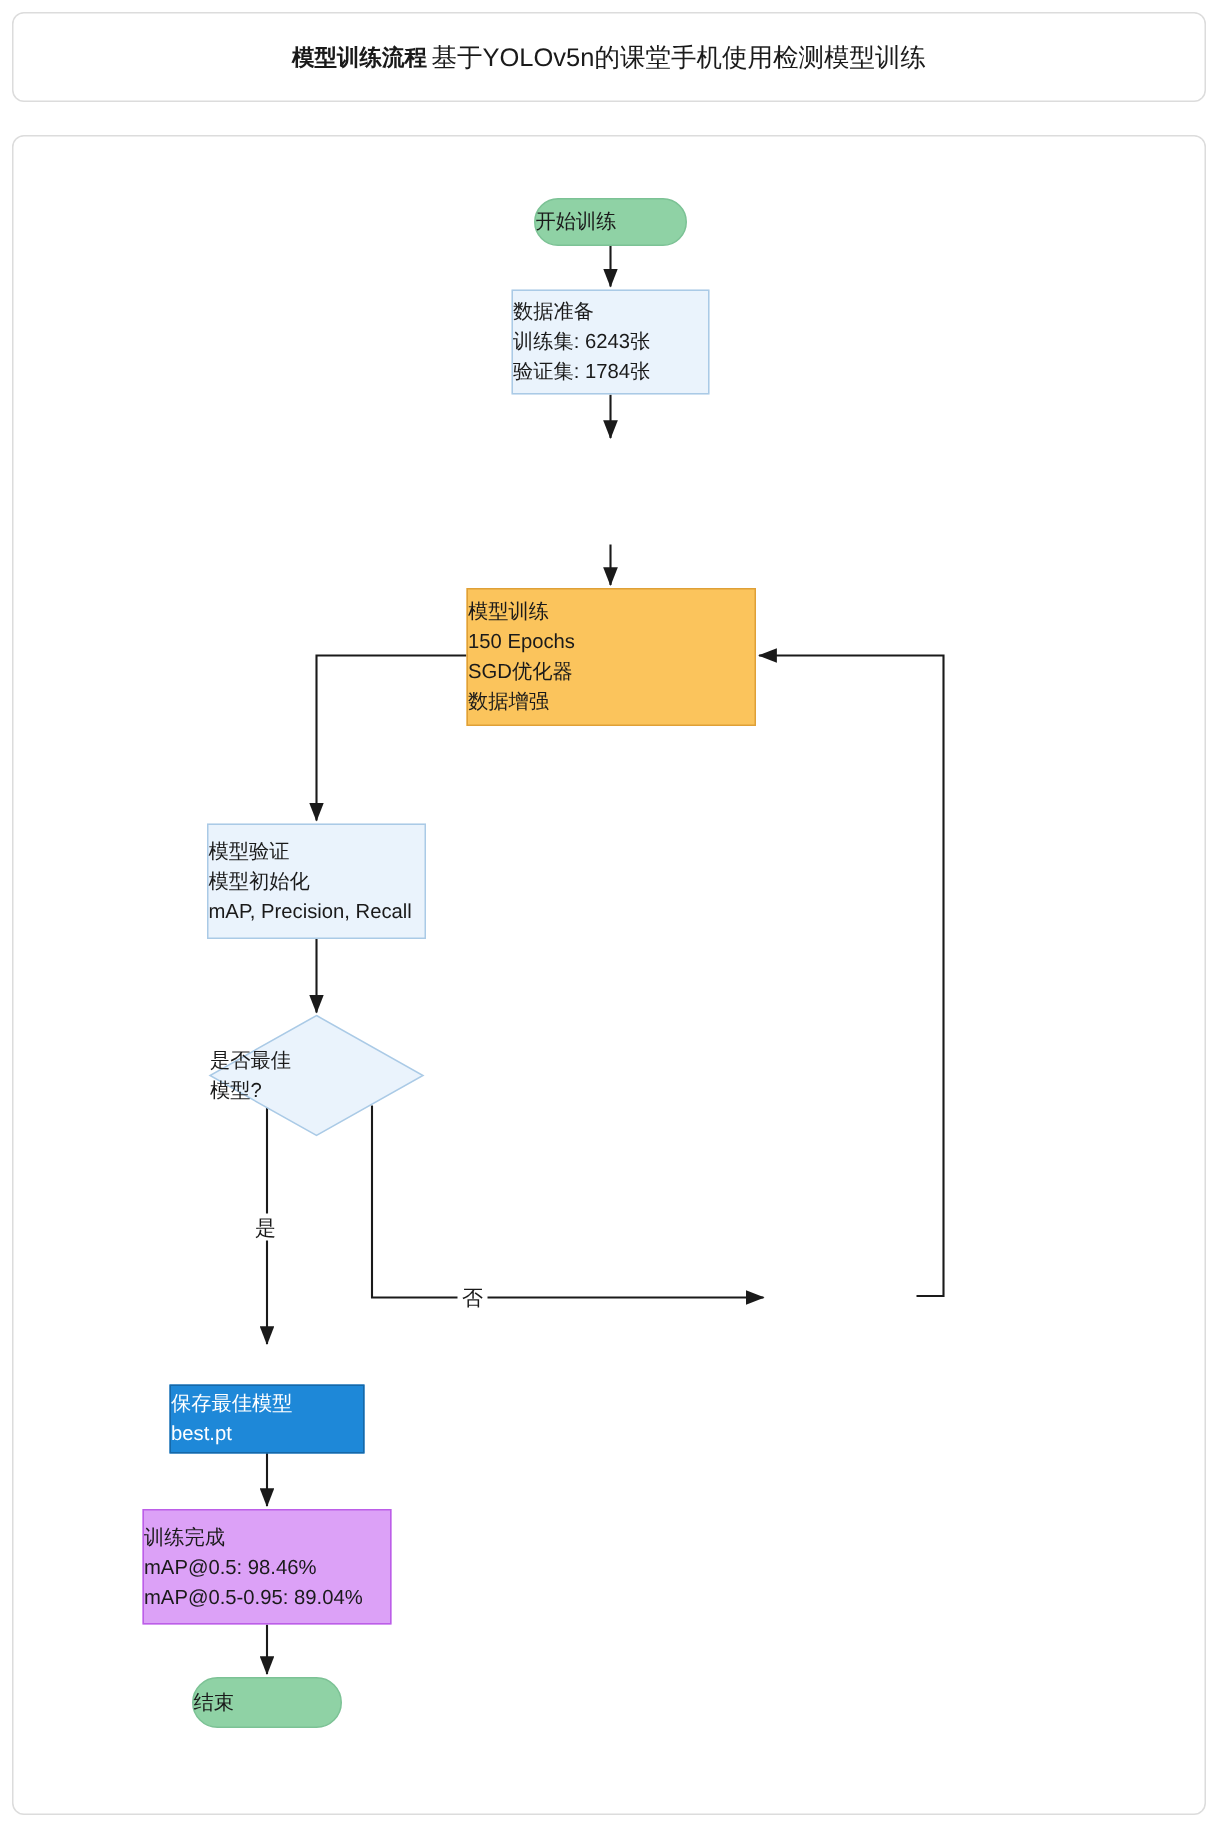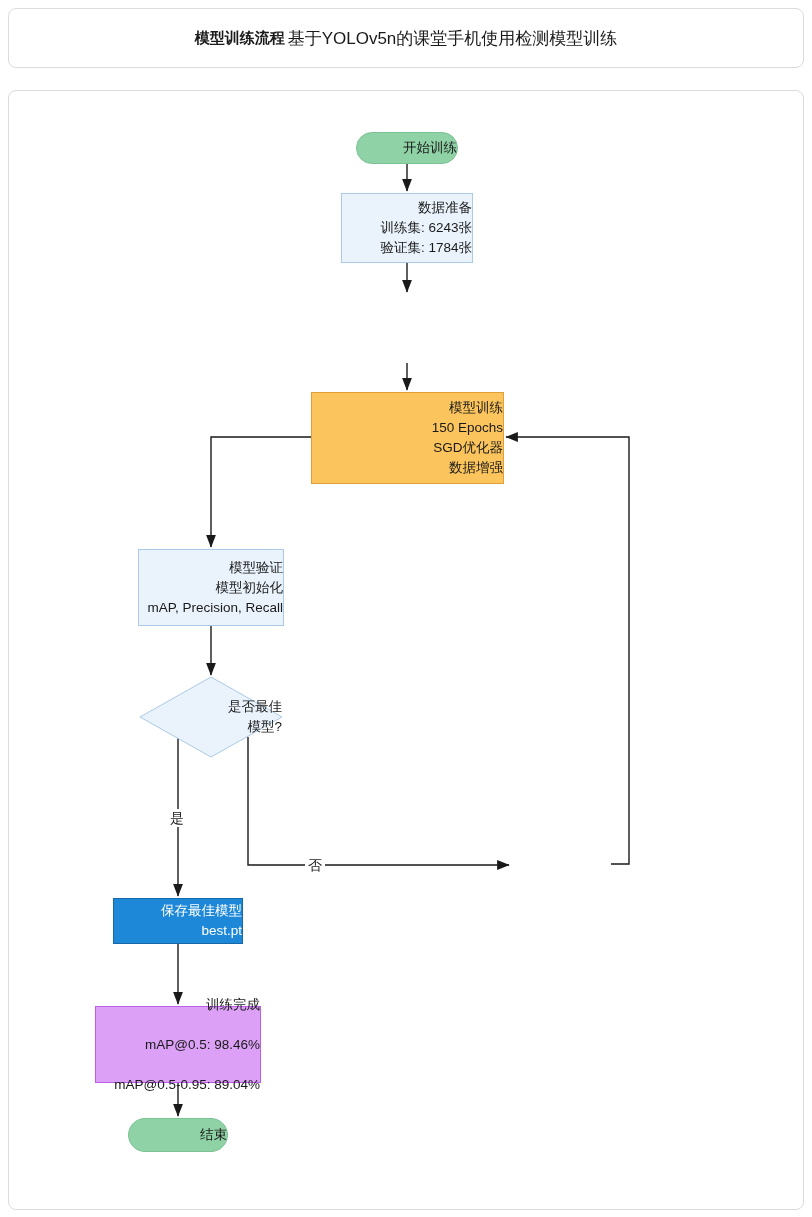--- a/index.html
+++ b/index.html
@@ -26,44 +26,44 @@
   }
   #header-title { font-size: 15px; font-weight: bold; }
   #header-subtitle { font-size: 17px; }
   #canvas-panel { top: 90px; height: 1120px; }
   #flow-wrap { position: absolute; inset: 0; }
   #connector-svg { position: absolute; left: 0; top: 0; }
 
   .node {
     position: absolute;
     display: flex; flex-direction: column;
-    align-items: flex-end; justify-content: center;
+    align-items: flex-start; justify-content: center;
     font-size: 13.5px;
     line-height: 20px;
     text-align: center;
     white-space: nowrap;
   }
   .stadium {
     background: #8fd2a5;
     border: 1px solid #7cc295;
     border-radius: 17px;
   }
   .box-blue  { background: #eaf3fc; border: 1px solid #aacae6; }
   .box-orange{ background: #fbc45c; border: 1px solid #dfa037; }
-  .box-solid-blue { background: #1e88d8; border: 1px solid #1668a8; color: #ffffff; }
+  .box-solid-blue { background: #1e88d8; border: 1px solid #1668a8; color: #ffffff; margin-top: 25px; }
   .box-purple{ background: #dca1f7; border: 1px solid #bc5ee8; }
 
   #node-start    { left: 347px; top: 41px;   width: 102px; height: 32px; }
   #node-data     { left: 332px; top: 102px;  width: 132px; height: 70px; }
   #node-init     { left: 302px; top: 203px;  width: 192px; height: 69px; }
   #node-train    { left: 302px; top: 301px;  width: 193px; height: 92px; }
   #node-validate { left: 129px; top: 458px;  width: 146px; height: 77px; }
   #node-decision-label { left: 131px; top: 586px; width: 142px; height: 80px; background: transparent; }
   #node-save     { left: 104px; top: 807px;  width: 130px; height: 46px; }
-  #node-complete { left: 86px;  top: 915px;  width: 166px; height: 77px; gap: 20px; }
+  #node-complete { left: 86px;  top: 915px;  width: 166px; height: 77px; }
   #node-end      { left: 119px; top: 1027px; width: 100px; height: 34px; }
   #node-continue { left: 502px; top: 752px;  width: 100px; height: 42px; }
 
   .edge-label {
     position: absolute;
     background: #ffffff;
     padding: 0 3px;
     font-size: 14px;
     line-height: 18px;
   }

